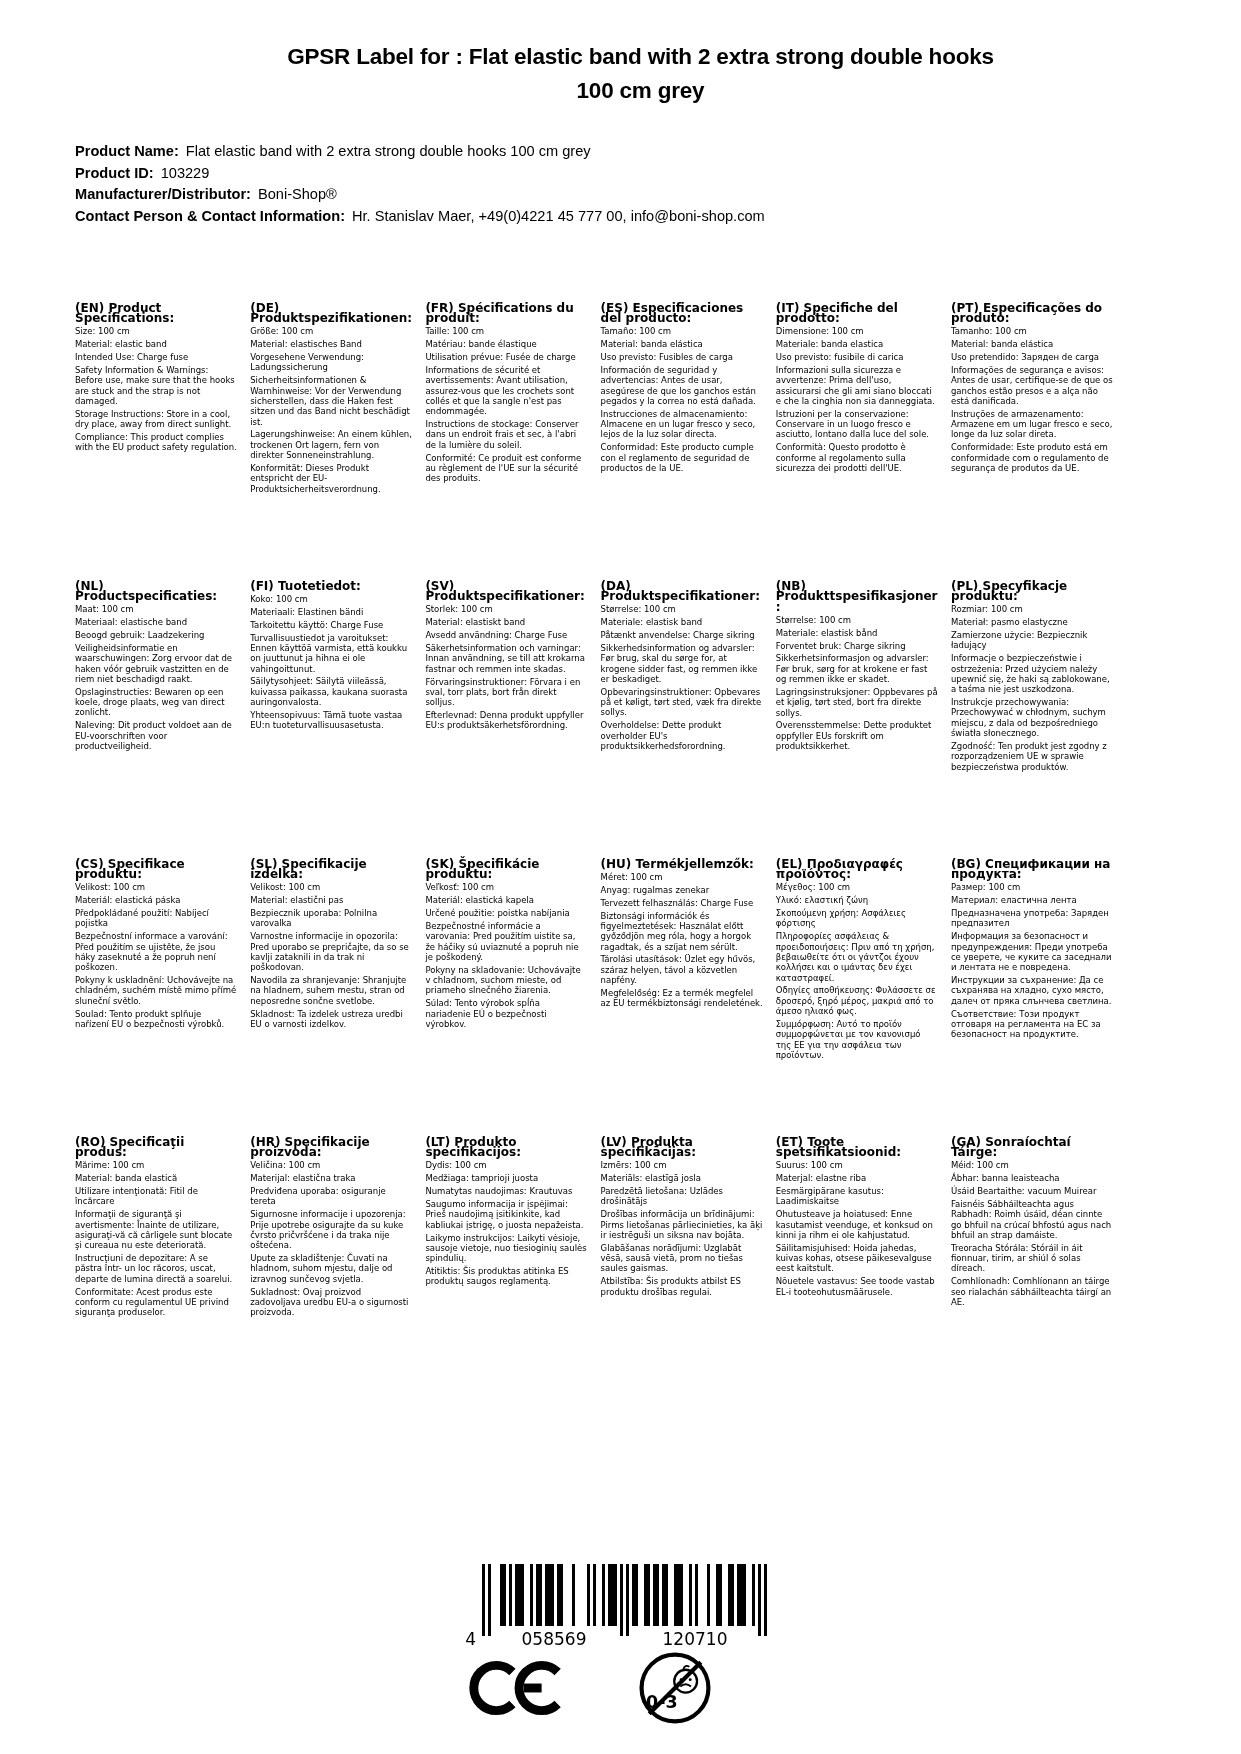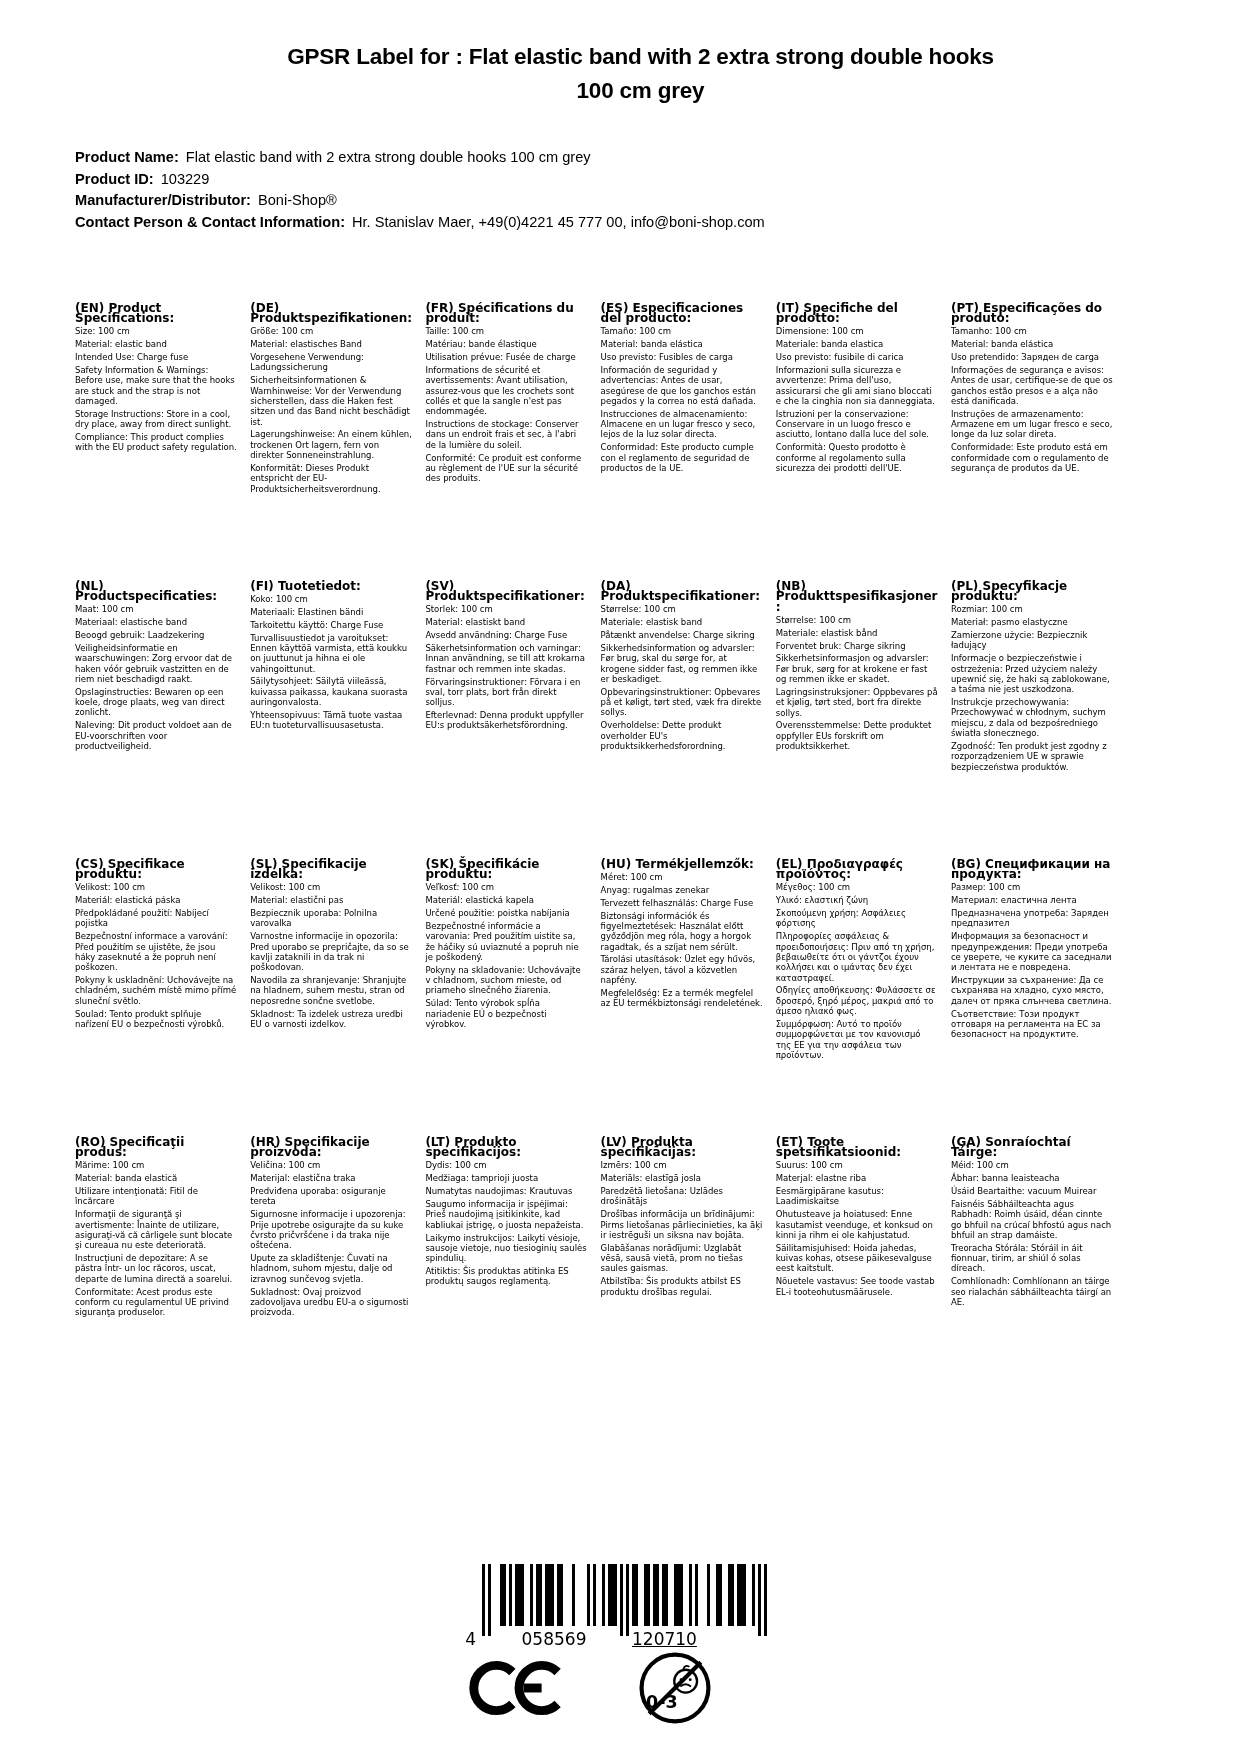--- a/index.html
+++ b/index.html
@@ -1,36 +1,36 @@
 <!DOCTYPE html>
 <html><head>
 <meta charset="utf-8">
 <style>
   html,body{margin:0;padding:0;background:#fff;}
   .page{position:relative;width:1241px;height:1754px;background:#ffffff;color:#000;overflow:hidden;
         font-family:"DejaVu Sans",sans-serif;margin-left:20px;}
   .title{position:absolute;top:40px;left:0;width:100%;text-align:center;
          font-family:"Liberation Sans",sans-serif;font-weight:bold;font-size:22.5px;
          line-height:34px;letter-spacing:-0.2px;}
-  .info{position:absolute;top:147px;left:55px;width:1130px;
+  .info{position:absolute;top:141px;left:55px;width:1130px;
         font-family:"Liberation Sans",sans-serif;font-size:14.6px;line-height:21.6px;}
   .info-row{white-space:nowrap;}
   .info-label{font-weight:bold;}
   .info-value{margin-left:7px;}
   .grid{position:absolute;left:55px;top:303px;display:grid;
         grid-template-columns:repeat(6,175.2px);grid-auto-rows:278px;}
   .lang-section{padding-right:13px;box-sizing:border-box;}
   .lang-header{font-weight:bold;font-size:12px;line-height:10.4px;overflow-wrap:break-word;}
   .lang-section p{margin:2.6px 0 0 0;font-size:8.5px;line-height:10.3px;overflow-wrap:break-word;}
   .barcode-svg{position:absolute;left:462px;top:1564px;}
   .barcode-svg rect{fill:#000;}
   .bc-digit{position:absolute;top:1629px;font-size:17px;font-family:"DejaVu Sans",sans-serif;}
   .bc-first{left:428px;width:28px;text-align:right;}
   .bc-g1{left:471px;width:126px;text-align:center;}
-  .bc-g2{left:612px;width:126px;text-align:left;text-decoration:underline;}
+  .bc-g2{left:612px;width:126px;text-align:center;}
   .ce-mark{position:absolute;left:449px;top:1660px;}
   .age-mark{position:absolute;left:617px;top:1650px;}
 </style>
 </head>
 <body>
 
 <div class="page">
 
   <div class="title">
     <div>GPSR Label for : Flat elastic band with 2 extra strong double hooks</div>

